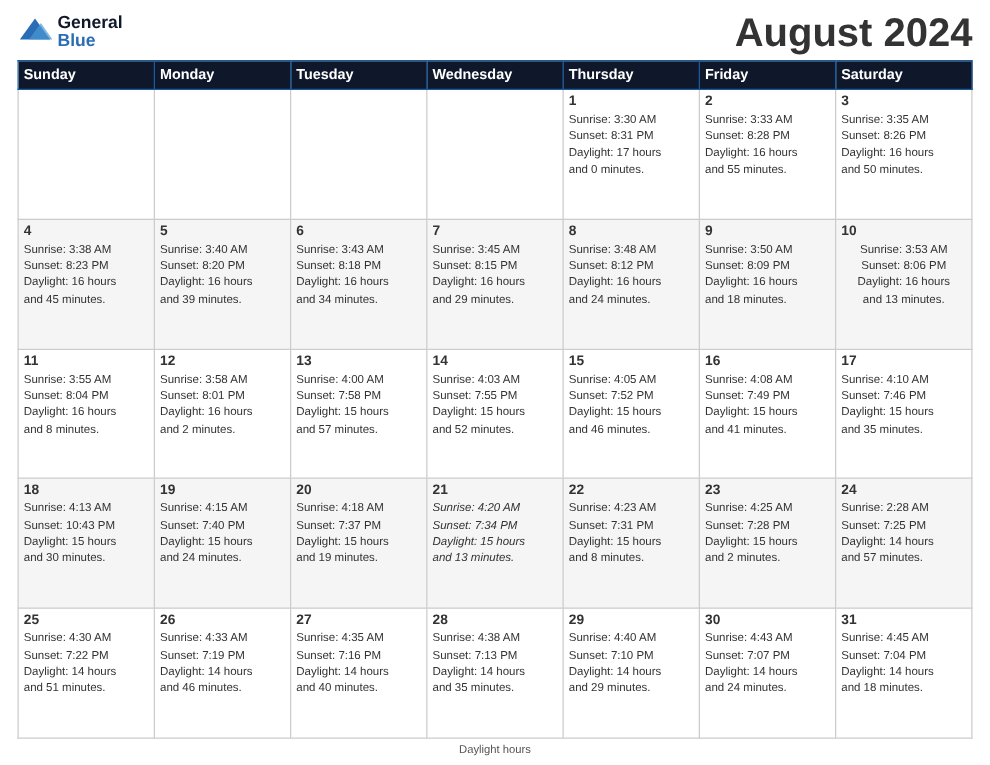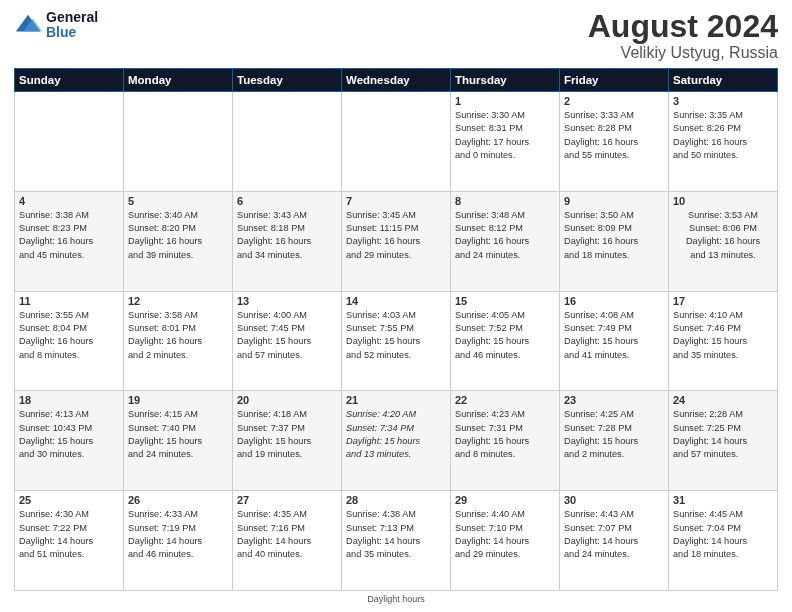--- a/index.html
+++ b/index.html
@@ -121,21 +121,20 @@
         <polygon points="15,4 28,22 2,22" fill="#2a6db5"></polygon>
         <polygon points="20,8 30,22 10,22" fill="#4a9ad4" opacity="0.7"></polygon>
       </svg>
       <div class="logo-text">
         <span class="logo-general">General</span>
         <span class="logo-blue">Blue</span>
       </div>
     </div>
     <div class="title-block">
       <div class="title-month">August 2024</div>
-      <div class="title-location">Velikiy Ustyug, Russia</div>
     </div>
   </div>
 
   <table class="calendar">
     <thead>
       <tr>
       <th>Sunday</th>
           <th>Monday</th>
           <th>Tuesday</th>
           <th>Wednesday</th>
@@ -190,21 +189,21 @@
           <td>
             <span class="day-num">6</span>
             <div class="day-info" style="white-space: pre-line;">Sunrise: 3:43 AM
 Sunset: 8:18 PM
 Daylight: 16 hours
 and 34 minutes.</div>
           </td>
           <td>
             <span class="day-num">7</span>
             <div class="day-info" style="white-space: pre-line;">Sunrise: 3:45 AM
-Sunset: 11:15 PM
+Sunset: 8:15 PM
 Daylight: 16 hours
 and 29 minutes.</div>
           </td>
           <td>
             <span class="day-num">8</span>
             <div class="day-info" style="white-space: pre-line;">Sunrise: 3:48 AM
 Sunset: 8:12 PM
 Daylight: 16 hours
 and 24 minutes.</div>
           </td>
@@ -234,21 +233,21 @@
           <td>
             <span class="day-num">12</span>
             <div class="day-info" style="white-space: pre-line;">Sunrise: 3:58 AM
 Sunset: 8:01 PM
 Daylight: 16 hours
 and 2 minutes.</div>
           </td>
           <td>
             <span class="day-num">13</span>
             <div class="day-info" style="white-space: pre-line;">Sunrise: 4:00 AM
-Sunset: 7:45 PM
+Sunset: 7:58 PM
 Daylight: 15 hours
 and 57 minutes.</div>
           </td>
           <td>
             <span class="day-num">14</span>
             <div class="day-info" style="white-space: pre-line;">Sunrise: 4:03 AM
 Sunset: 7:55 PM
 Daylight: 15 hours
 and 52 minutes.</div>
           </td>

